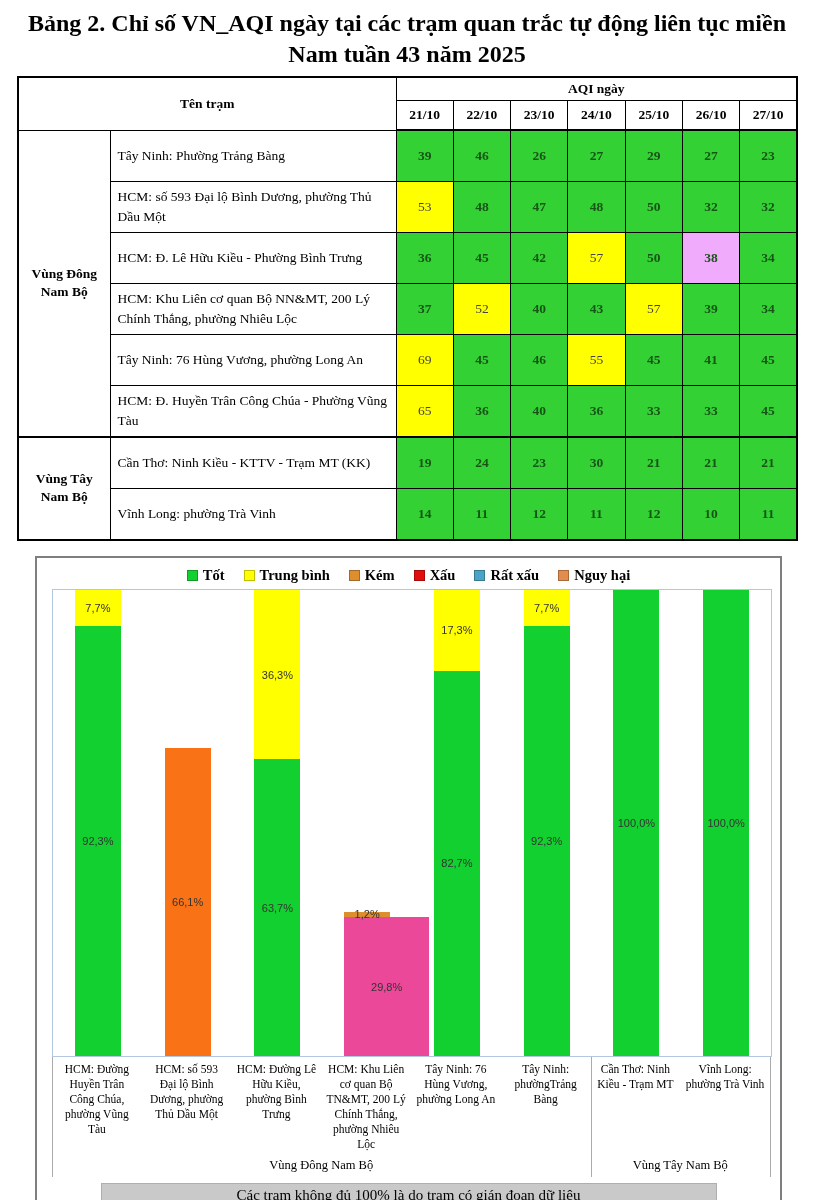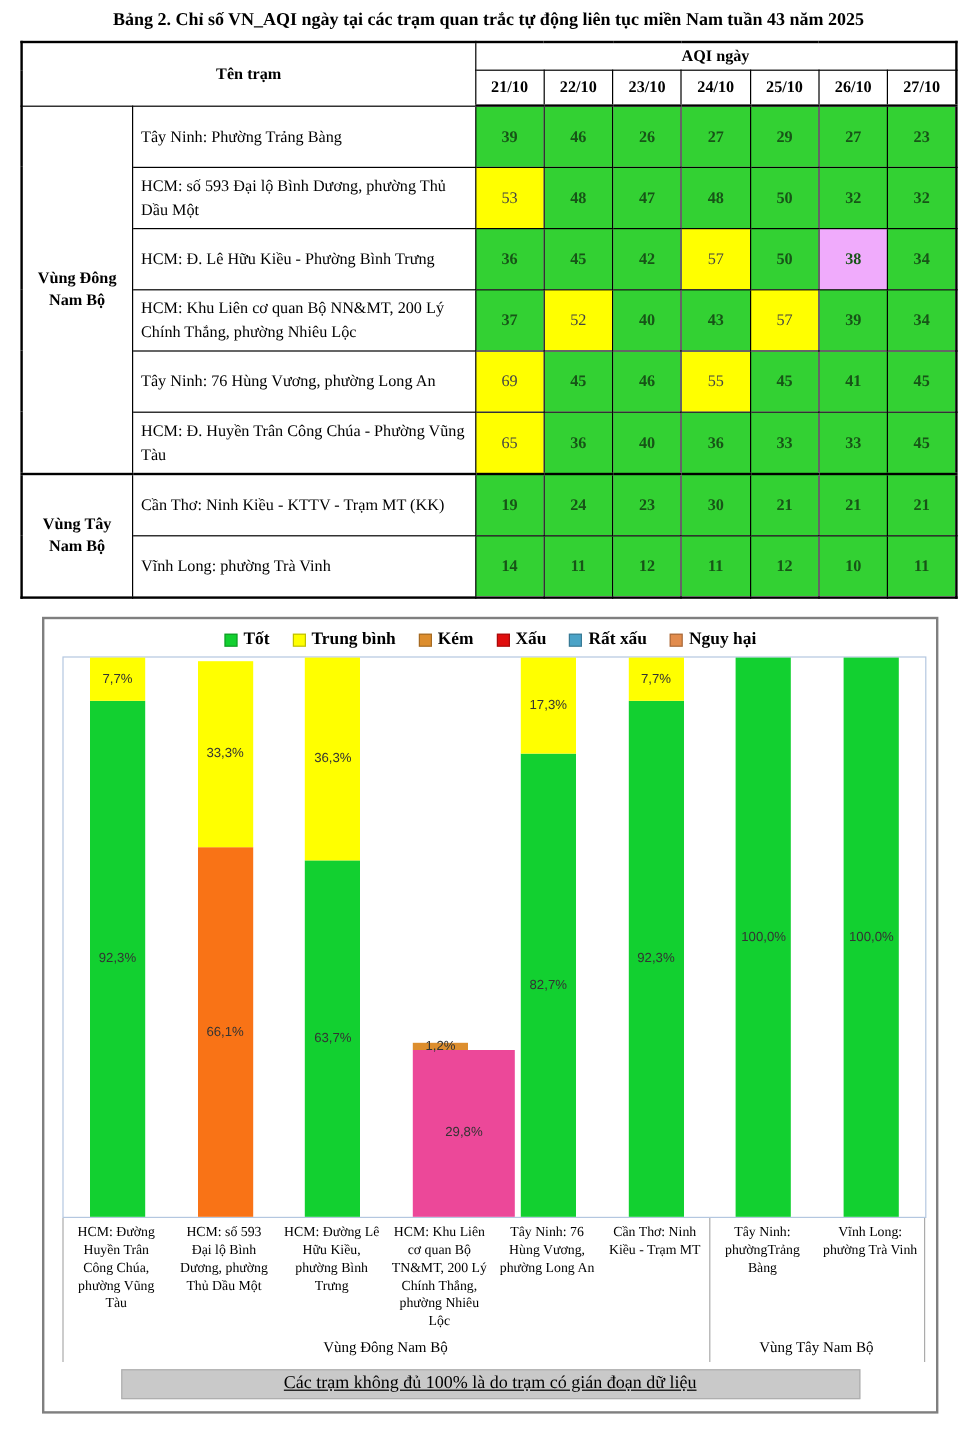--- a/index.html
+++ b/index.html
@@ -1,18 +1,18 @@
 <!DOCTYPE html>
 <html><head>
 <meta charset="utf-8">
 <style>
   html,body{margin:0;padding:0;background:#ffffff;}
   body{width:814px;height:1200px;font-family:"Liberation Serif","DejaVu Serif",serif;color:#000;position:relative;overflow:hidden;}
 
-  .doc-title{margin:8px auto 0;width:792px;text-align:center;font-weight:bold;font-size:15px;line-height:1.28;}
+  .doc-title{margin:8px auto 0;width:792px;text-align:center;font-weight:bold;font-size:24px;line-height:1.28;}
 
   
   table.aqi{border-collapse:collapse;margin:7px 0 0 17px;width:781px;table-layout:fixed;border:2px solid #000;}
   table.aqi th,table.aqi td{border:1px solid #000;font-size:13.5px;overflow:hidden;}
   table.aqi th{font-weight:bold;text-align:center;}
   th.hdr-aqi{height:20px;}
   tr.date-row th{height:26px;border-bottom:2px solid #000;}
   th.hdr-station{border-bottom:2px solid #000;}
   td.region-cell{font-weight:bold;text-align:center;padding:2px;line-height:1.35;}
   td.station-cell{text-align:left;padding:3px 7px;height:44px;line-height:1.45;}
@@ -198,23 +198,20 @@
           <div class="segment" style="height: 7.7%; background: rgb(255, 255, 0);">
             <div class="seg-label">7,7%</div>
           </div>
         </div>
       </div>
       <div class="bar-slot">
         <div class="bar">
           <div class="segment" style="height: 66.1%; background: #f97316;">
             <div class="seg-label">66,1%</div>
           </div>
-          <div class="segment" style="height: 33.3%; background: rgb(255, 255, 0);">
-            <div class="seg-label">33,3%</div>
-          </div>
         </div>
       </div>
       <div class="bar-slot">
         <div class="bar">
           <div class="segment" style="height: 63.7%; background: rgb(18, 208, 48);">
             <div class="seg-label">63,7%</div>
           </div>
           <div class="segment" style="height: 36.3%; background: rgb(255, 255, 0);">
             <div class="seg-label">36,3%</div>
           </div>
@@ -268,22 +265,22 @@
   <div class="axis-area">
     <div class="axis-vline" style="left:0;"></div>
     <div class="axis-vline" style="left:75%;"></div>
     <div class="axis-vline" style="left:100%;"></div>
     <div class="cat-row">
         <div class="cat-label">HCM: Đường Huyền Trân Công Chúa, phường Vũng Tàu</div>
         <div class="cat-label">HCM: số 593 Đại lộ Bình Dương, phường Thủ Dầu Một</div>
         <div class="cat-label">HCM: Đường Lê Hữu Kiều, phường Bình Trưng</div>
         <div class="cat-label">HCM: Khu Liên cơ quan Bộ TN&amp;MT, 200 Lý Chính Thắng, phường Nhiêu Lộc</div>
         <div class="cat-label">Tây Ninh: 76 Hùng Vương, phường Long An</div>
+        <div class="cat-label">Tây Ninh: phườngTrảng Bàng</div>
         <div class="cat-label">Cần Thơ: Ninh Kiều - Trạm MT</div>
-        <div class="cat-label">Tây Ninh: phườngTrảng Bàng</div>
         <div class="cat-label">Vĩnh Long: phường Trà Vinh</div>
       </div>
     <div class="grp-row">
         <div class="grp-label g0">Vùng Đông  Nam Bộ</div>
         <div class="grp-label g1">Vùng Tây Nam Bộ</div>
       </div>
   </div>
   <div class="chart-note">Các trạm không đủ 100% là do trạm có gián đoạn dữ liệu</div>
 </div>
 

